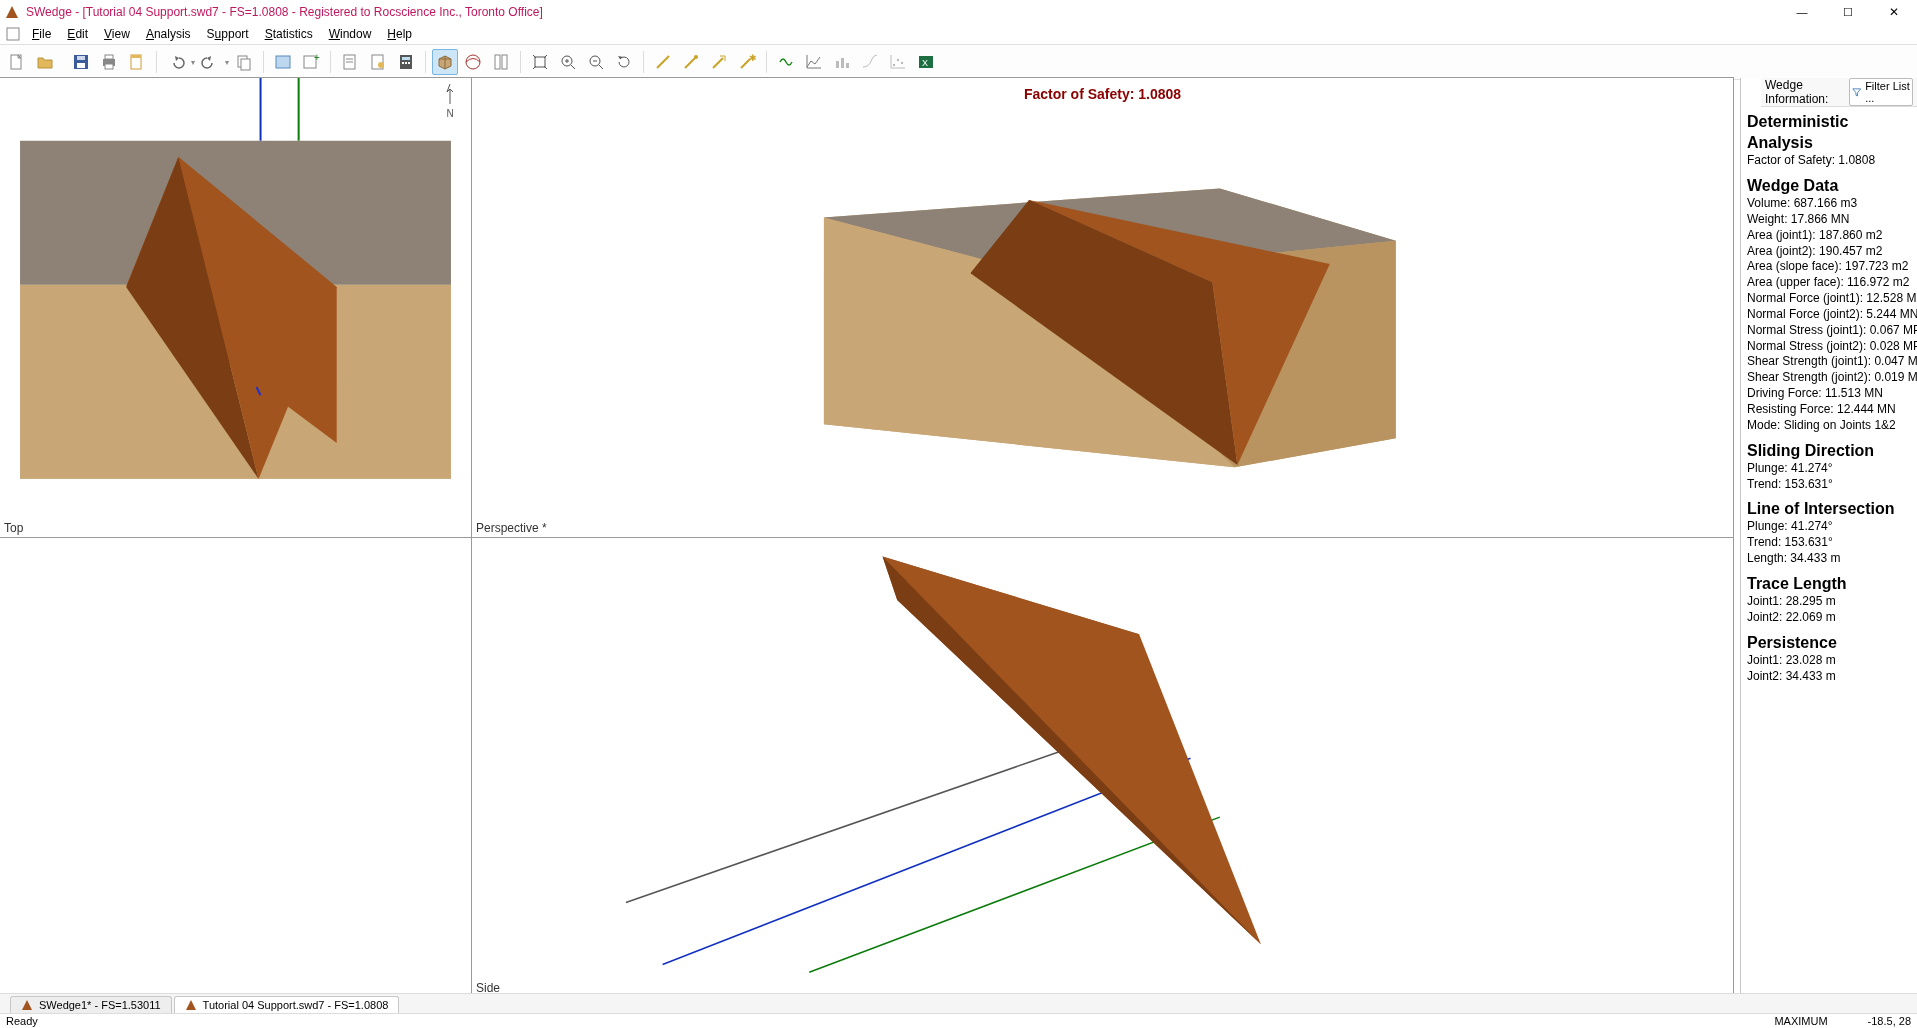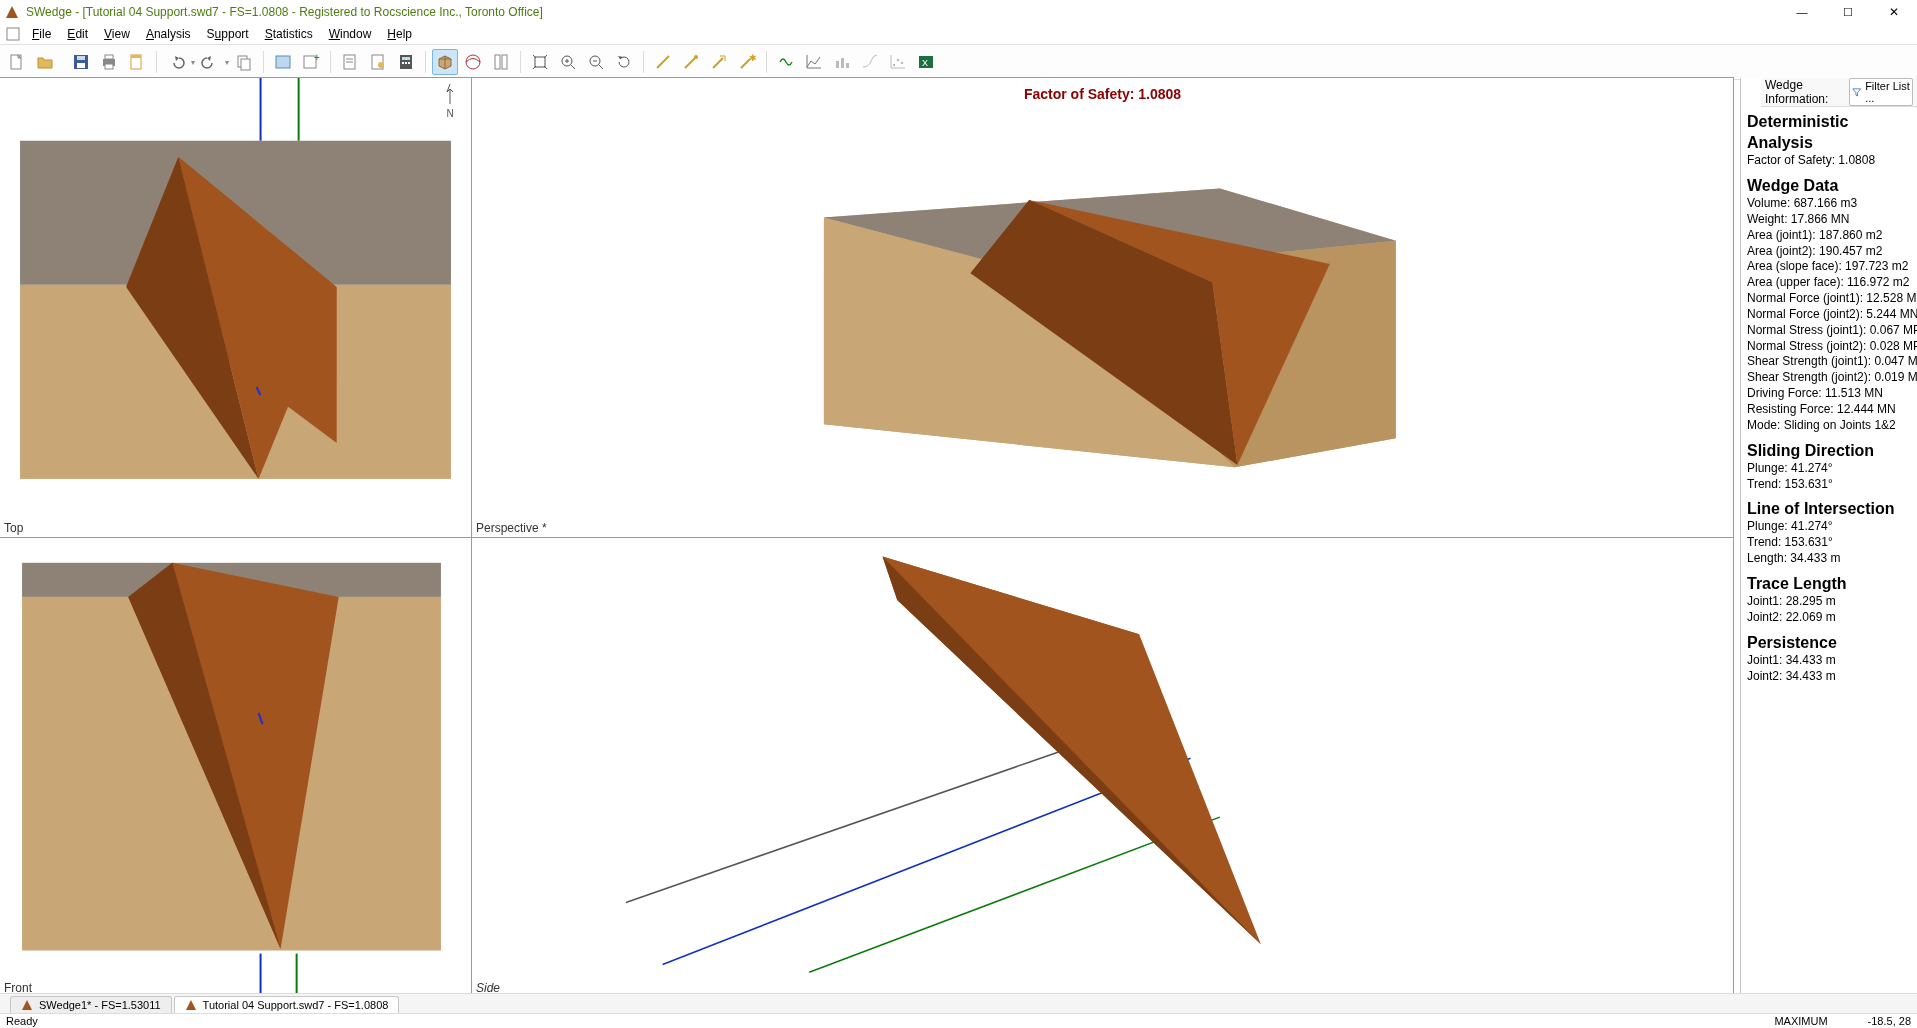--- a/index.html
+++ b/index.html
@@ -18,21 +18,21 @@
     display: flex;
     align-items: center;
     background: #fff;
     border-bottom: 0px solid #ddd;
     padding-left: 4px;
   }
   .titlebar .app-icon {
     width: 16px; height: 16px; margin-right: 6px;
     display: inline-block;
   }
-  .titlebar .title-text { flex: 1; font-size: 12px; color: #4d7c0f; }
+  .titlebar .title-text { flex: 1; font-size: 12px; color: #be185d; }
   .win-controls { display: flex; }
   .win-controls div {
     width: 46px; height: 24px; display: flex; align-items: center; justify-content: center;
     font-family: "Segoe MDL2 Assets", sans-serif;
     font-size: 10px;
   }
   .win-controls .min::before { content: "—"; font-size:11px; }
   .win-controls .max::before { content: "☐"; font-size:11px; }
   .win-controls .close::before { content: "✕"; font-size:12px; }
 
@@ -101,21 +101,21 @@
   .view .label {
     position: absolute;
     left: 4px;
     bottom: 2px;
     font-size: 12px;
     color: #333;
   }
   .view.perspective { grid-column: 2; grid-row: 1; }
   .view.top { grid-column: 1; grid-row: 1; }
   .view.front { grid-column: 1; grid-row: 2; }
-  .view.side { grid-column: 2; grid-row: 2; font-style: italic; }
+  .view.side { grid-column: 2; grid-row: 2; }
 
   .fos-label {
     position: absolute;
     top: 8px;
     left: 50%;
     transform: translateX(-50%);
     color: #8b0000;
     font-weight: bold;
     font-size: 14px;
   }
@@ -493,32 +493,20 @@
         <polygon points="300,170 540,140 540,310 430,335" fill="#b99360"></polygon>
 
         <polygon points="290,105 415,176 432,333 250,168" class="wedge-drk"></polygon>
         <polygon points="290,105 495,160 432,333 415,176" class="wedge-brn"></polygon>
         <polygon points="290,105 250,168 415,176" class="wedge-drk"></polygon>
         </g>
       </svg>
       <div class="label">Perspective *</div>
     </div>
 
-    <div class="view front">
-      <svg viewBox="0 0 470 296" width="100%" height="100%" preserveAspectRatio="none">
-        <rect x="22" y="16" width="418" height="22" class="upper-gray"></rect>
-        <rect x="22" y="38" width="418" height="228" class="slope-tan"></rect>
-        <polygon points="172,16 338,38 280,265 128,38" class="wedge-brn"></polygon>
-        <polygon points="172,16 128,38 280,265" class="wedge-drk"></polygon>
-        <line x1="258" y1="113" x2="262" y2="120" stroke="#2030d0" stroke-width="2"></line>
-        <line x1="260" y1="268" x2="260" y2="296" stroke="#1030c0" stroke-width="2"></line>
-        <line x1="296" y1="268" x2="296" y2="296" stroke="#0a7a0a" stroke-width="2"></line>
-      </svg>
-      <div class="label">Front</div>
-    </div>
 
     <div class="view side">
       <svg viewBox="0 0 860 296" width="100%" height="100%" preserveAspectRatio="none">
 
         <line x1="105" y1="235" x2="470" y2="115" stroke="#555"></line>
         <line x1="130" y1="275" x2="490" y2="142" stroke="#1030c0"></line>
         <line x1="230" y1="280" x2="510" y2="180" stroke="#0a7a0a"></line>
 
         <polygon points="280,12 455,62 450,135 538,262 290,40" class="wedge-brn"></polygon>
         <polygon points="280,12 455,62 538,262" class="wedge-brn"></polygon>
@@ -578,21 +566,21 @@
         </div>
 
       <div class="h">Trace Length</div>
       <div id="trace-rows">
           <div class="row">Joint1: 28.295 m</div>
           <div class="row">Joint2: 22.069 m</div>
         </div>
 
       <div class="h">Persistence</div>
       <div id="pers-rows">
-          <div class="row">Joint1: 34.433 m</div>
+          <div class="row">Joint1: 23.028 m</div>
           <div class="row">Joint2: 34.433 m</div>
         </div>
     </div>
   </div>
 </div>
 
 <div class="doctabs">
   <div class="doctab inactive">
     <span class="dot"><svg viewBox="0 0 12 12">
           <polygon points="1,11 6,1 11,11" fill="#a2541f"></polygon>

